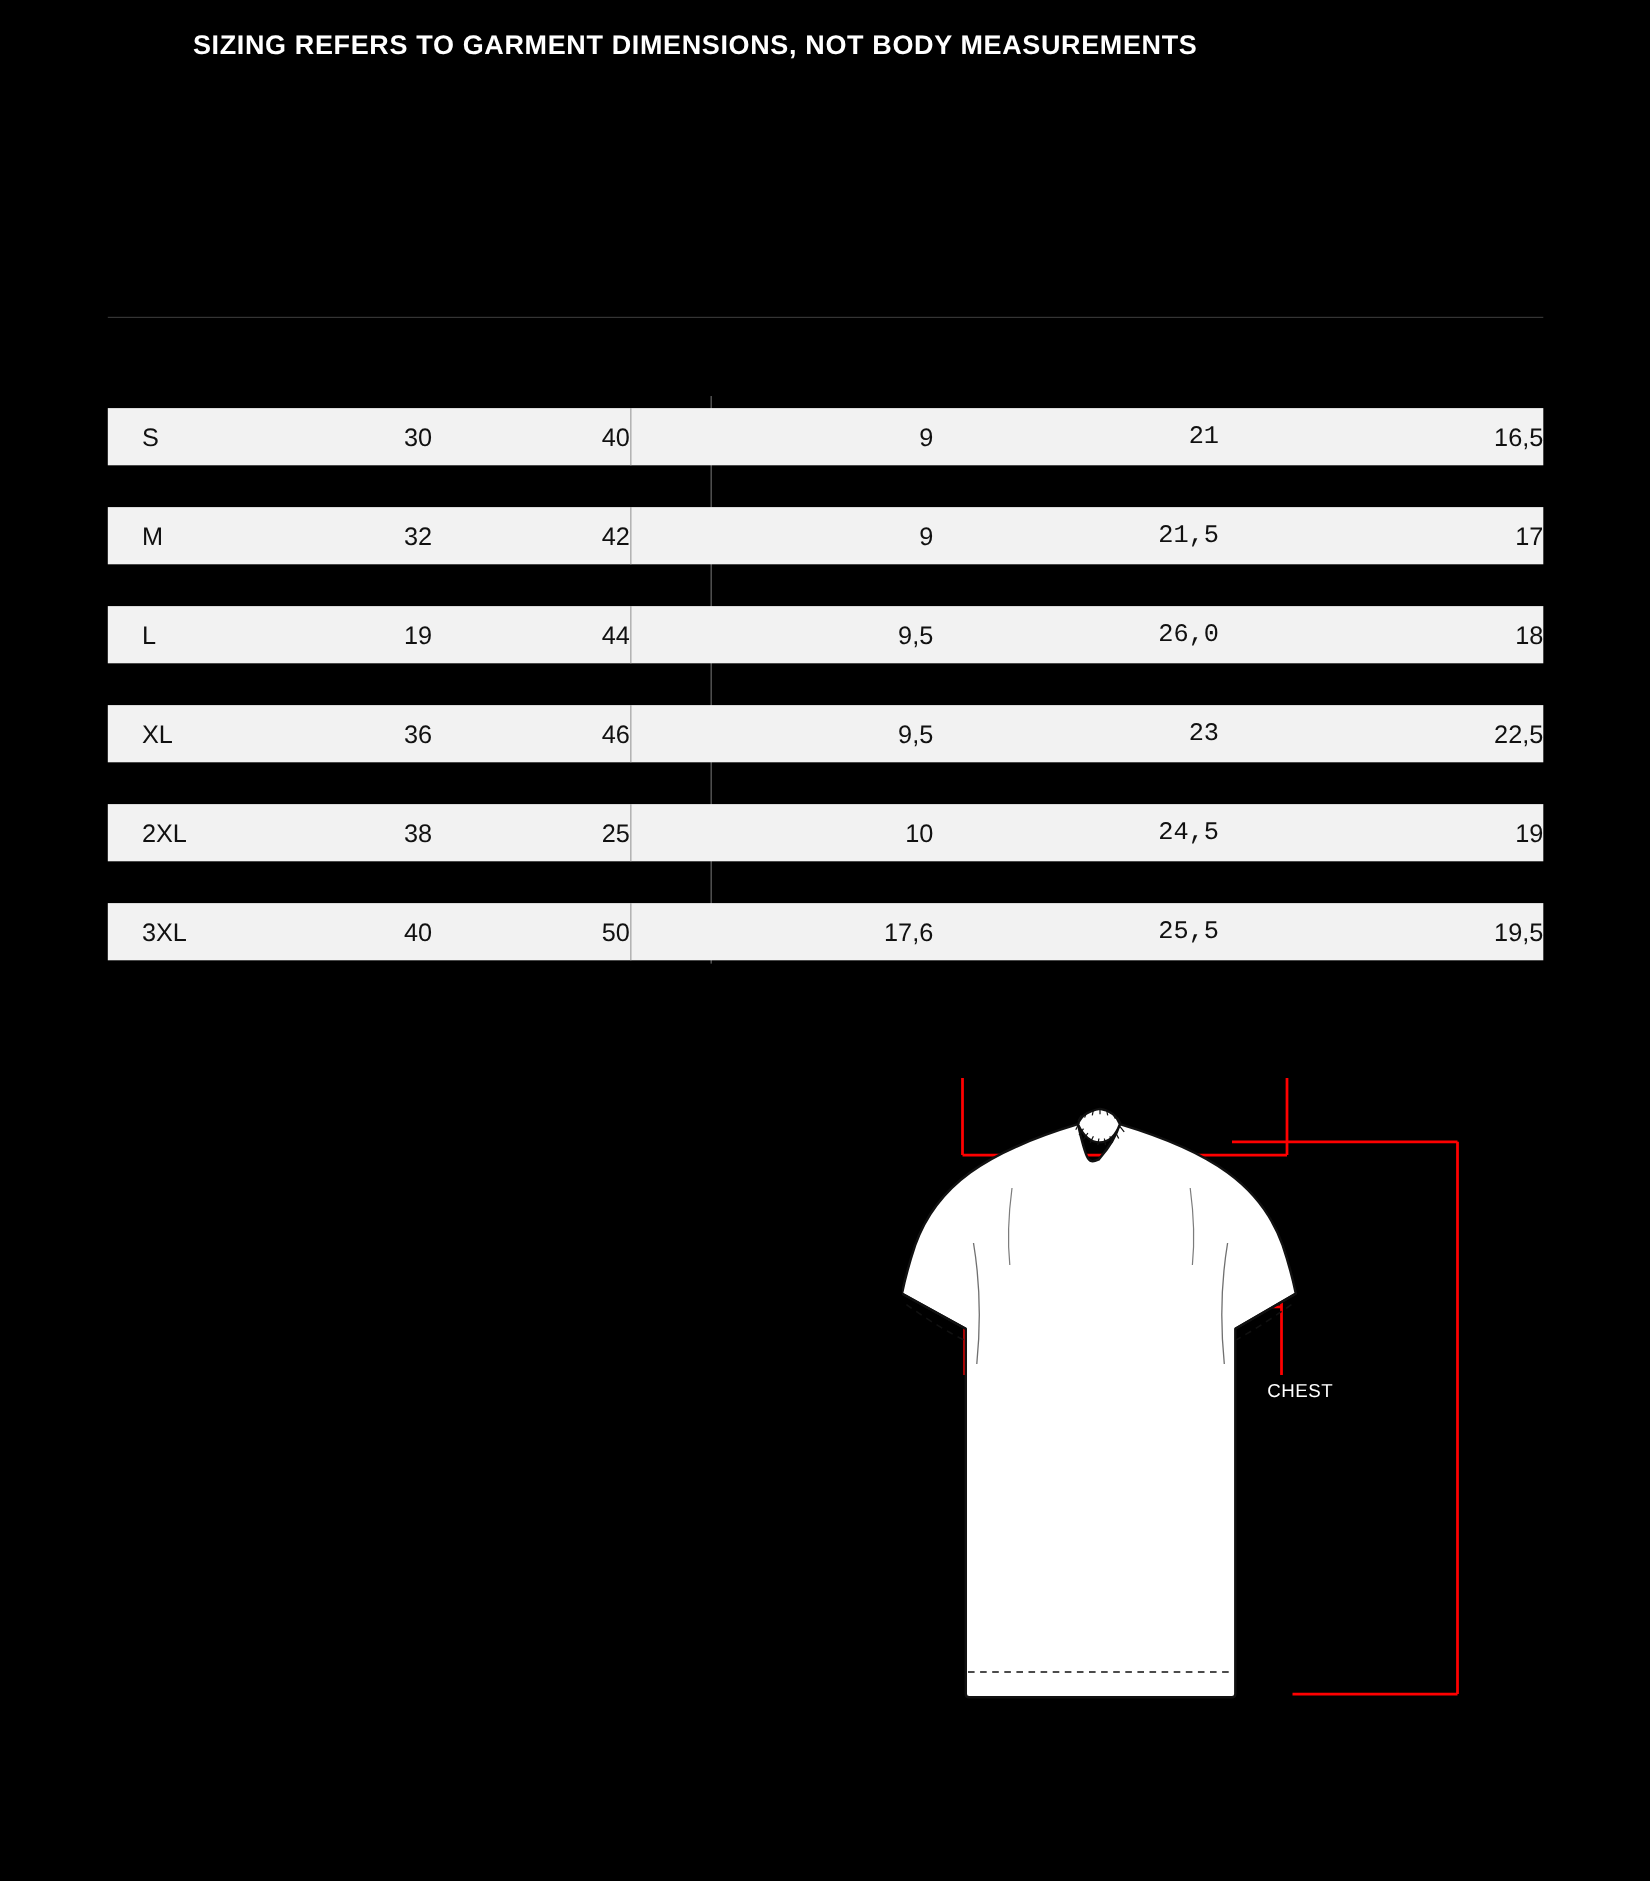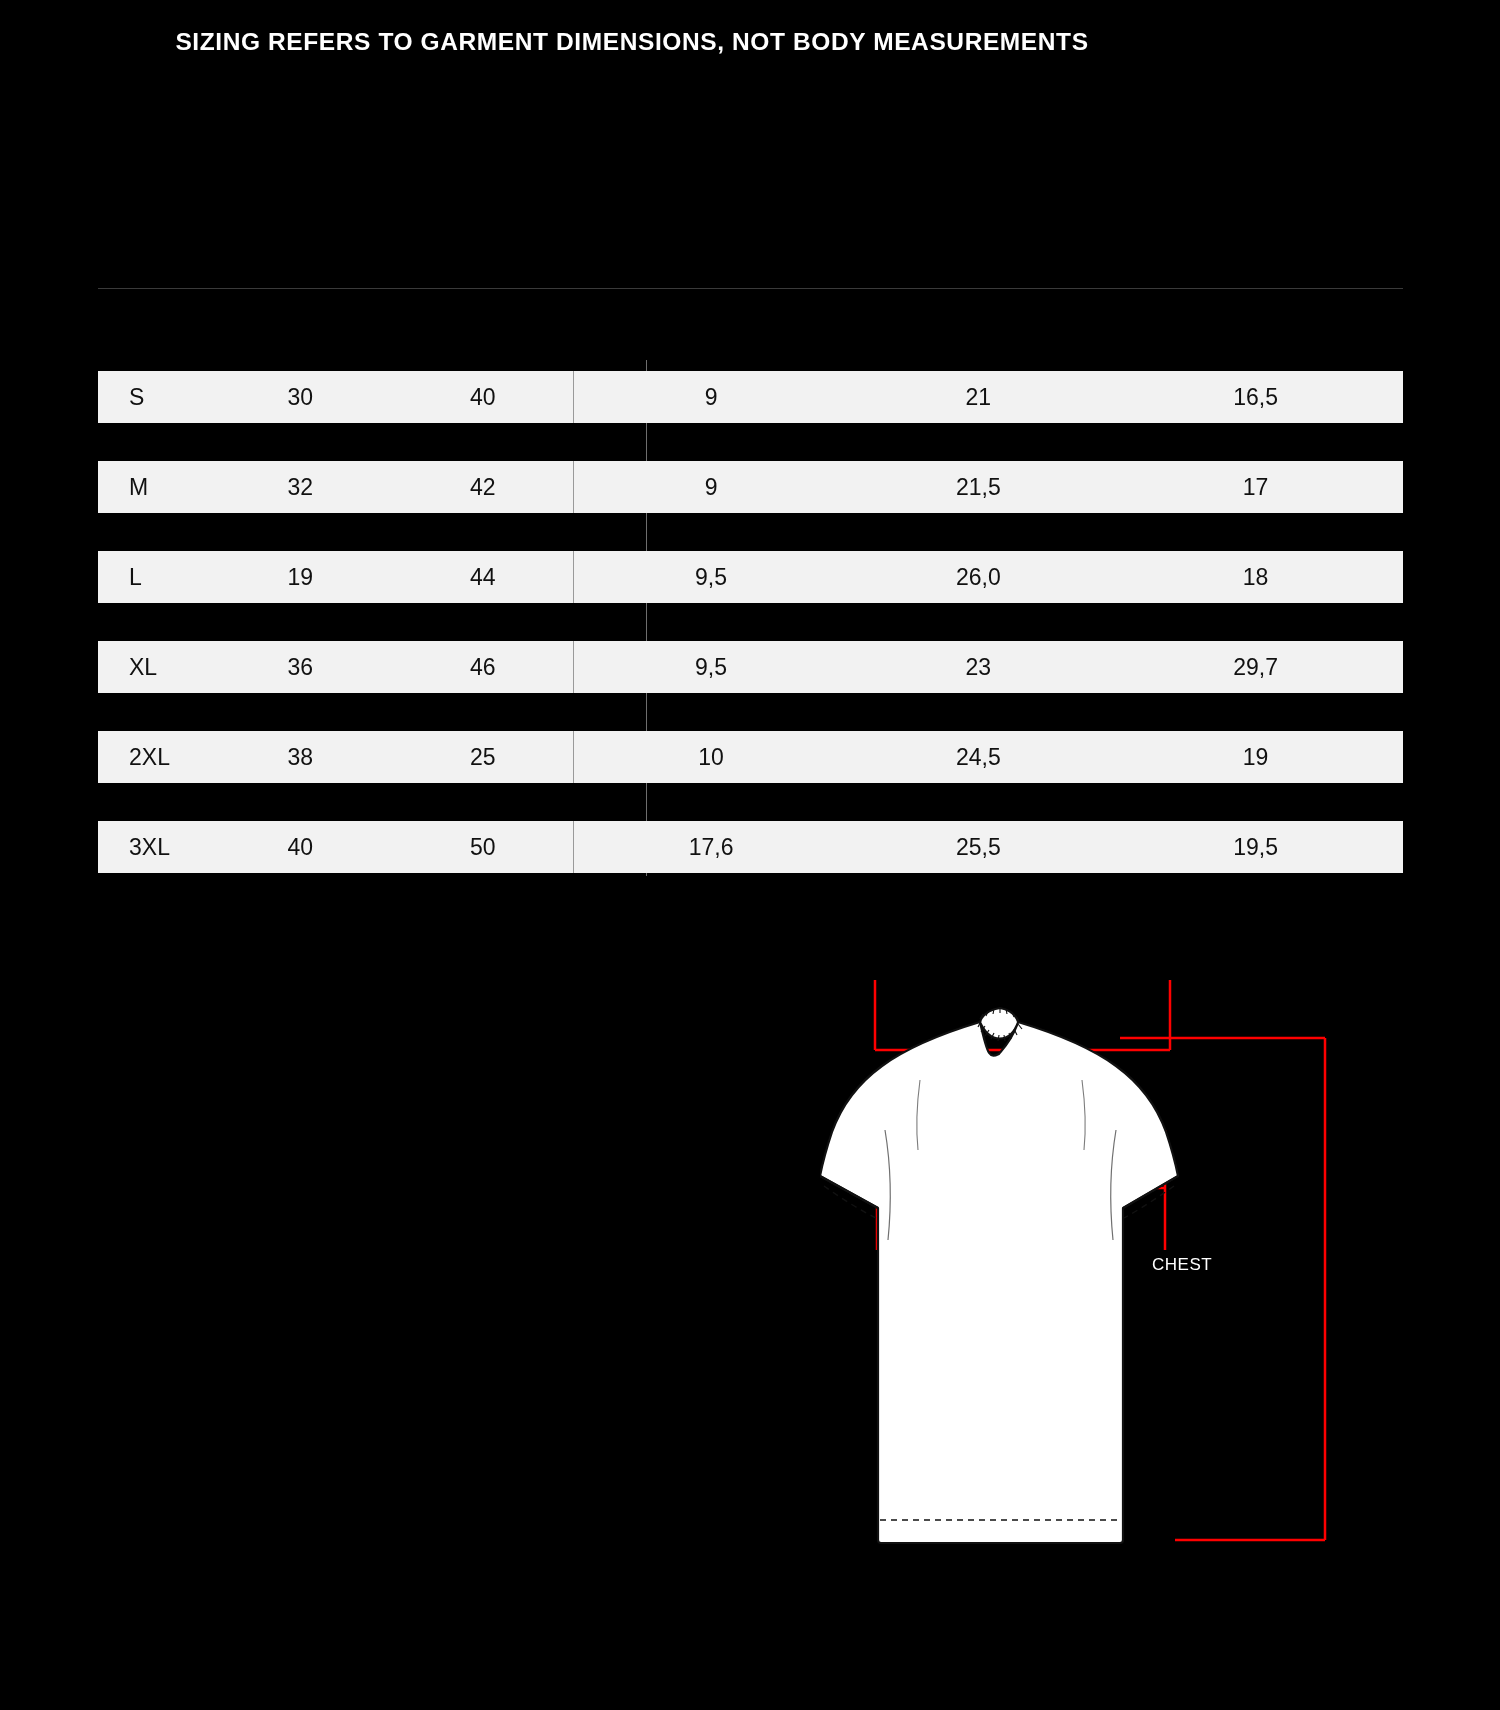--- a/index.html
+++ b/index.html
@@ -51,37 +51,37 @@
     height: 52px;
     margin-bottom: 38px;
     background: #f2f2f2;
     color: #000000;
     align-items: center;
     font-size: 23px;
   }
   .row:last-child { margin-bottom: 0; }
 
   .cell {
-    text-align: center;
+    text-align: right;
     line-height: 52px;
     height: 52px;
     font-size: 23px;
     color: #111111;
   }
   .cell.size {
     width: 110px;
     text-align: left;
     padding-left: 31px;
     box-sizing: border-box;
     font-size: 23px;
   }
   .cell.c2 { width: 185px; }
   .cell.c3 { width: 180px; }
   .cell.c4 { width: 275px; }
-  .cell.c5 { width: 260px; }
+  .cell.c5 { width: 260px; font-family: Liberation Mono, monospace; }
   .cell.c6 { width: 295px; }
 
   .divider-cell {
     width: 1px;
     height: 52px;
     background: #9a9a9a;
     flex: 0 0 1px;
   }
 
   
@@ -154,21 +154,21 @@
     <div class="cell c6">18</div>
   </div>
 
   <div class="row">
     <div class="cell size">XL</div>
     <div class="cell c2">36</div>
     <div class="cell c3">46</div>
     <div class="divider-cell"></div>
     <div class="cell c4">9,5</div>
     <div class="cell c5">23</div>
-    <div class="cell c6">29,7</div>
+    <div class="cell c6">22,5</div>
   </div>
 
   <div class="row">
     <div class="cell size">2XL</div>
     <div class="cell c2">38</div>
     <div class="cell c3">25</div>
     <div class="divider-cell"></div>
     <div class="cell c4">10</div>
     <div class="cell c5">24,5</div>
     <div class="cell c6">19</div>

